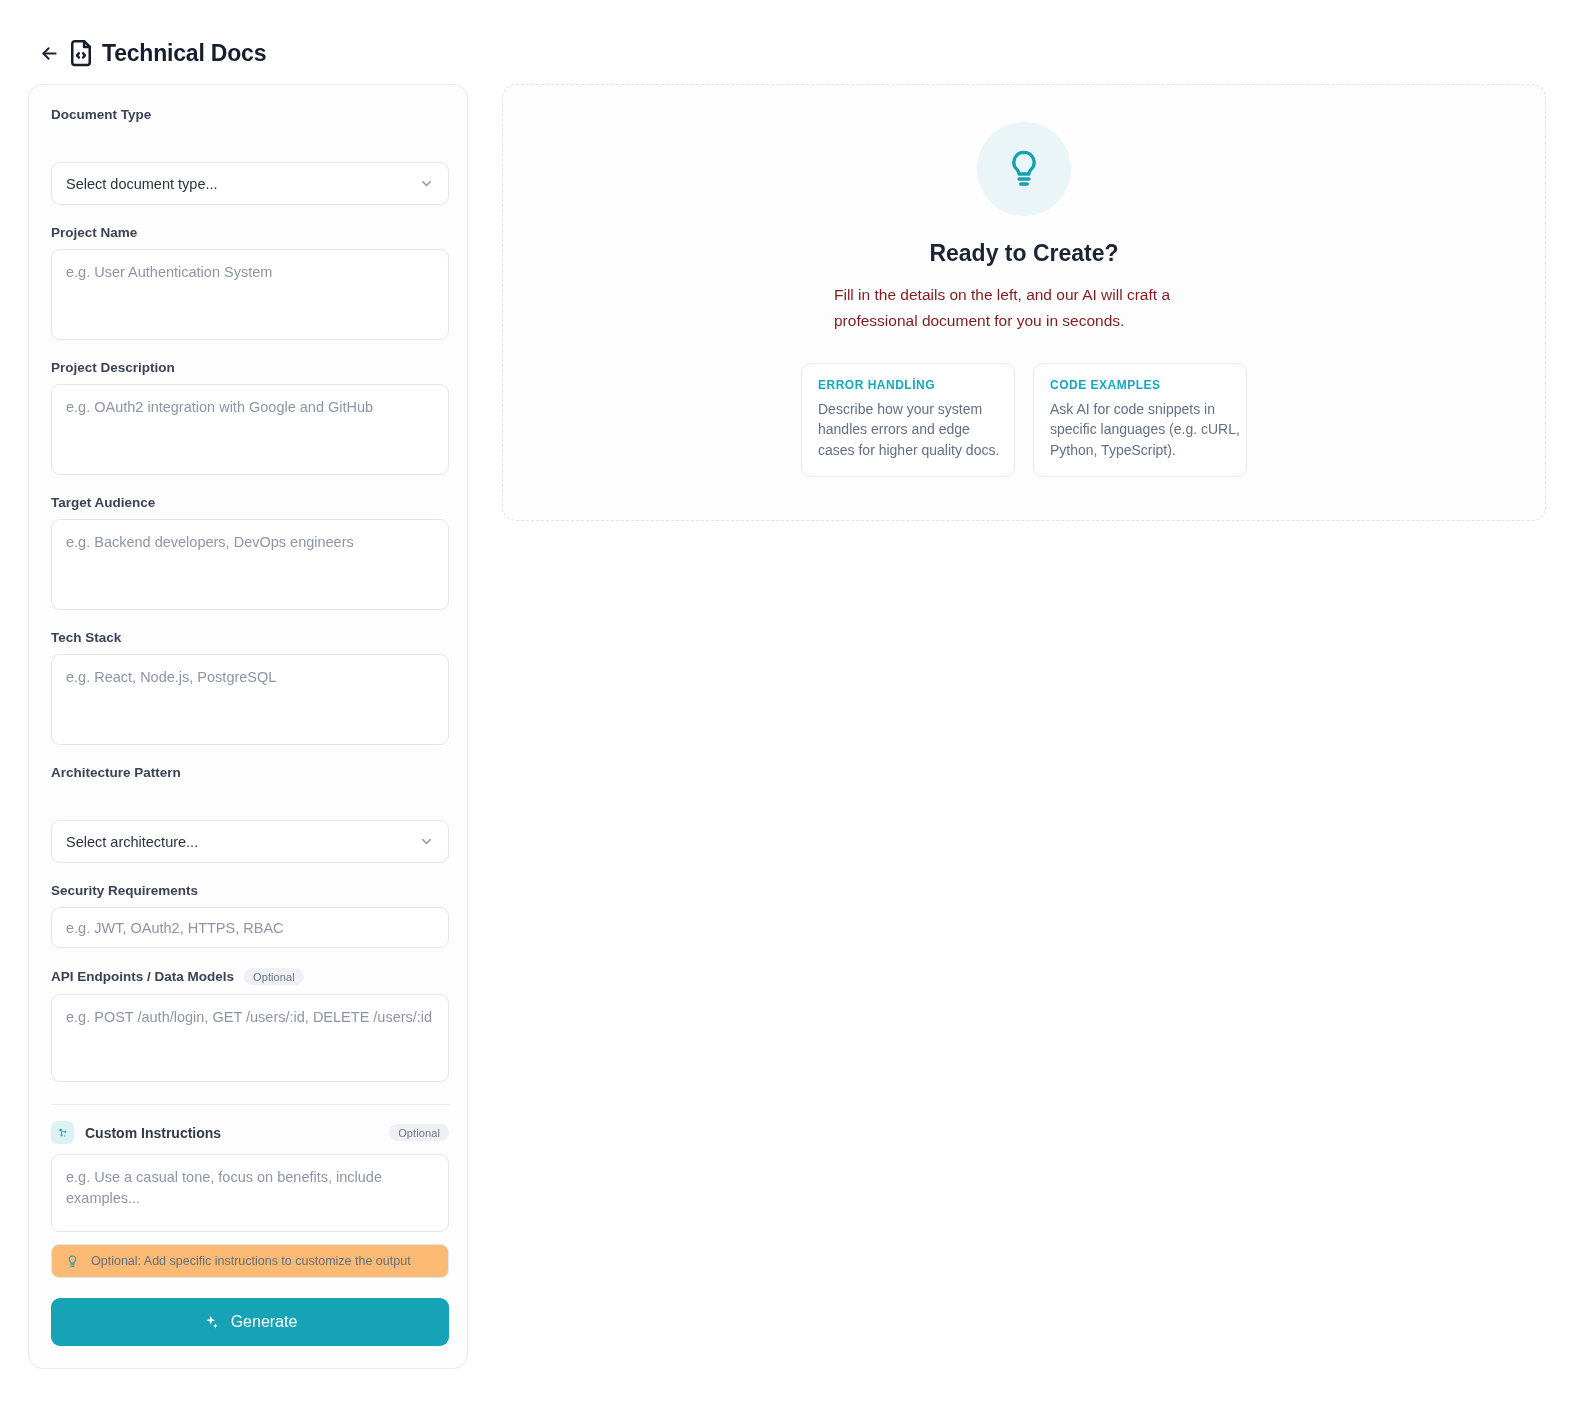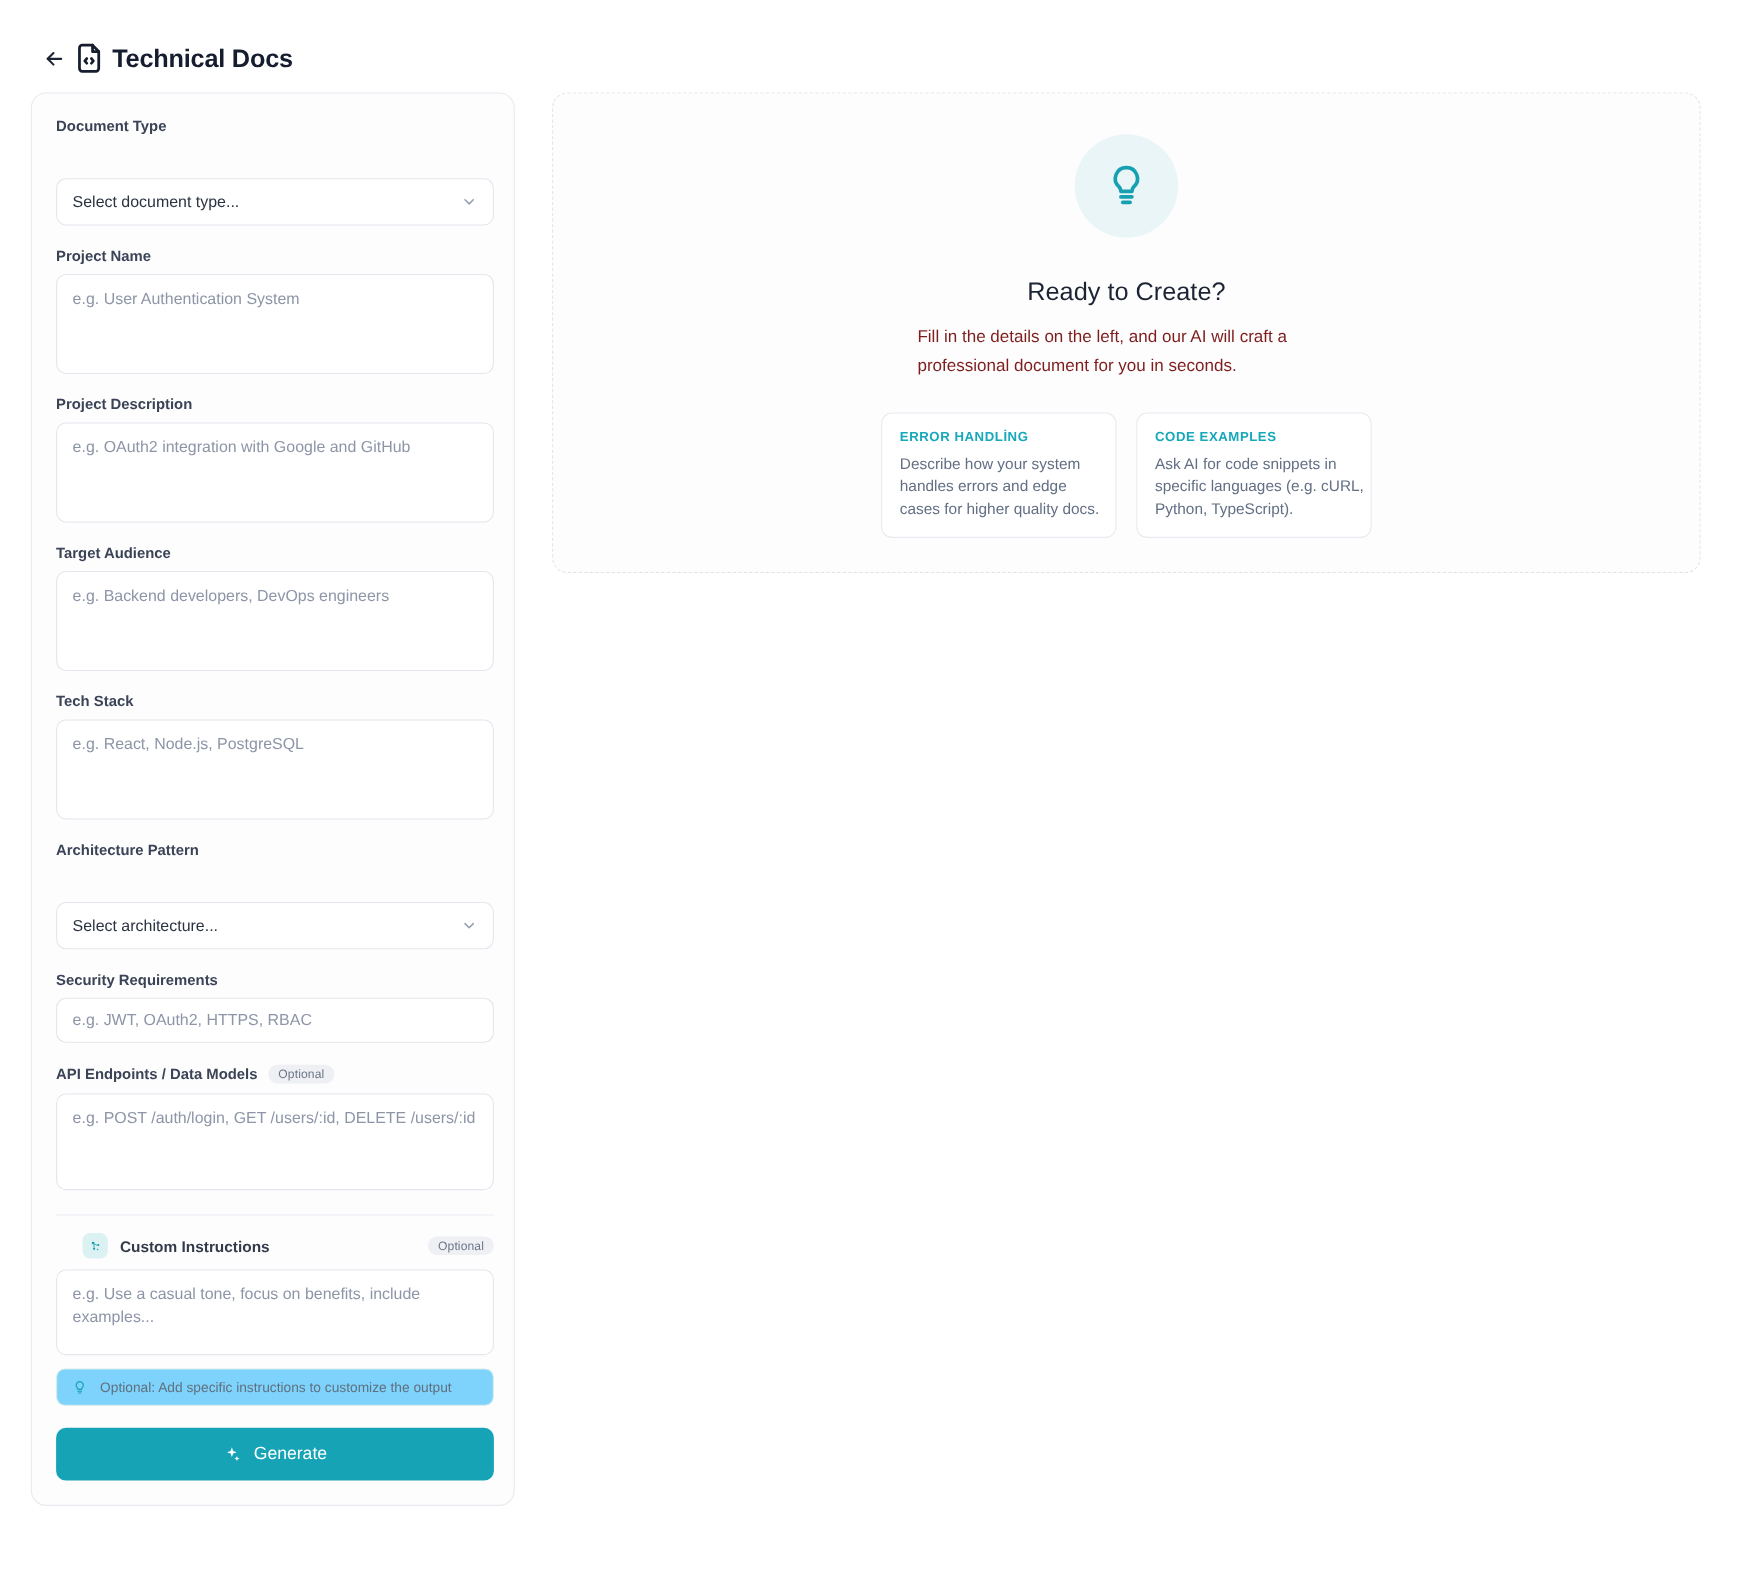--- a/index.html
+++ b/index.html
@@ -114,36 +114,35 @@
   .divider {
     border-top: 1px solid #eceef2;
     margin: 22px 0 16px 0;
   }
 
   .ci-header {
     display: flex;
     align-items: center;
     justify-content: space-between;
     margin-bottom: 10px;
-    margin-left: 24px;
   }
   .ci-left { display: flex; align-items: center; gap: 11px; }
   .ci-badge {
     width: 23px; height: 23px;
     background: #dcf1f2;
     border-radius: 7px;
     display: flex; align-items: center; justify-content: center;
     color: #169cb0;
   }
   .ci-badge svg { width: 14px; height: 14px; }
   .ci-title { font-size: 14px; font-weight: bold; color: #323a4b; }
 
   .hint-bar {
     margin-top: 12px;
-    background: #7dd3fc;
+    background: #fdba74;
     border: 1px solid #d5eceb;
     border-radius: 8px;
     padding: 9px 14px;
     display: flex;
     align-items: center;
     gap: 12px;
   }
   .hint-bar svg { width: 13px; height: 13px; color: #17a0b2; flex: 0 0 auto; }
   .hint-text { font-size: 12.5px; color: #61707f; }
 
@@ -178,23 +177,23 @@
     padding-top: 37px;
   }
   .bulb-circle {
     width: 94px; height: 94px;
     border-radius: 50%;
     background: #eaf5f7;
     display: flex; align-items: center; justify-content: center;
   }
   .bulb-circle svg { width: 40px; height: 40px; color: #17a0b2; }
   .empty-title {
-    margin-top: 36px;
+    margin-top: 24px;
     font-size: 23px;
-    font-weight: normal;
+    font-weight: bold;
     color: #1c2434;
   }
   .empty-desc {
     margin-top: 15px;
     font-size: 15.5px;
     color: #7f1d1d;
     line-height: 1.68;
     max-width: 380px;
   }
   .tips {

